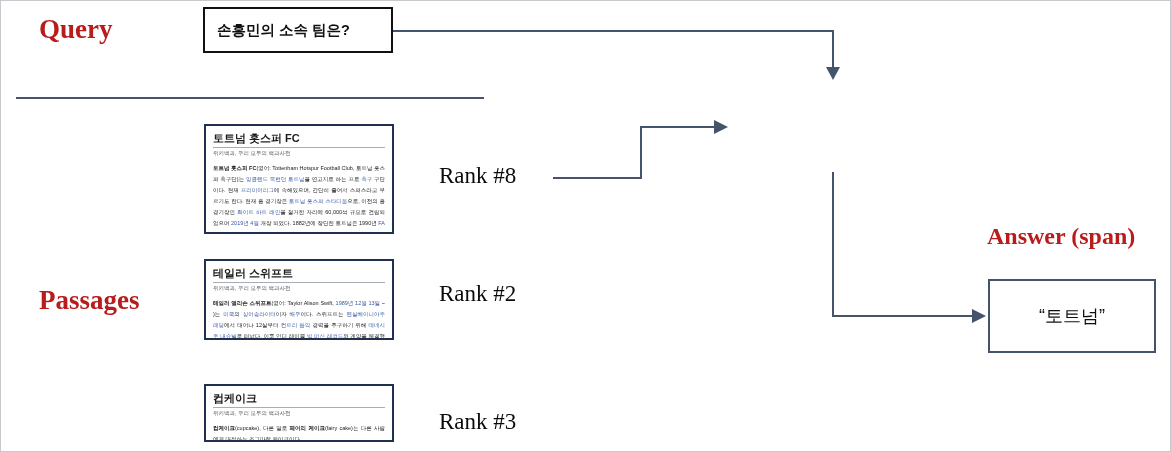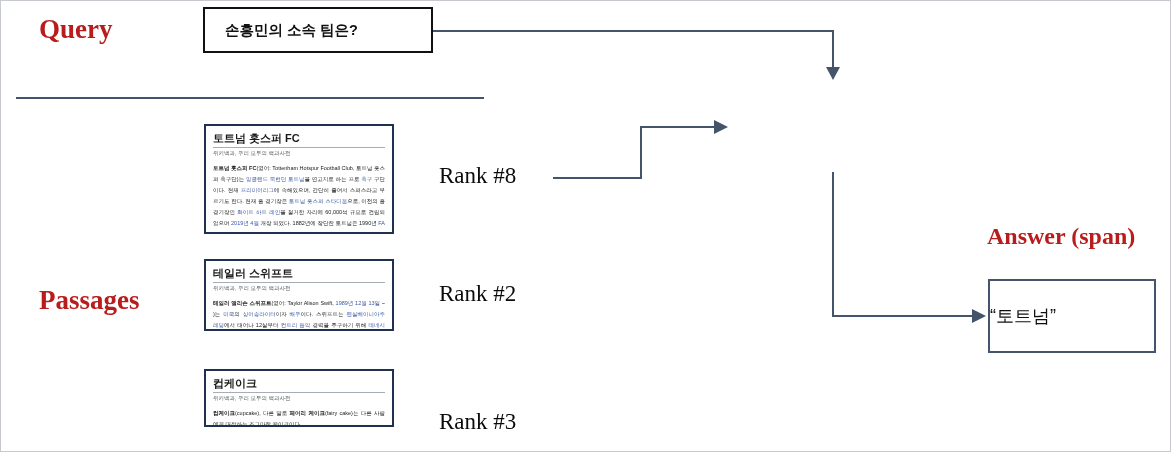--- a/index.html
+++ b/index.html
@@ -4,42 +4,42 @@
 <style>
   html,body{margin:0;padding:0;background:#ffffff;}
   .canvas{
     position:relative;width:1171px;height:452px;background:#ffffff;
     border:1px solid #c6cacf;box-sizing:border-box;overflow:hidden;
     font-family:"Liberation Sans",sans-serif;
   }
   .serif-label{font-family:"Liberation Serif",serif;font-weight:bold;color:#b91c1c;position:absolute;white-space:nowrap;}
   .rank-label{font-family:"Liberation Serif",serif;font-weight:normal;font-size:23px;color:#0b0b0b;position:absolute;white-space:nowrap;}
   .query-box{
-    position:absolute;left:202px;top:6px;width:230px;height:46px;box-sizing:border-box;
+    position:absolute;left:202px;top:6px;width:190px;height:46px;box-sizing:border-box;
     border:2px solid #111111;background:#ffffff;display:flex;align-items:center;
-    padding-left:20px;font-size:14.5px;font-weight:600;color:#111;
+    padding-left:12px;font-size:14.5px;font-weight:600;color:#111;
   }
   .divider{position:absolute;left:15px;top:96px;width:468px;height:2px;background:#44546a;}
   .mrc-box{
     position:absolute;left:728px;top:81px;width:209px;height:90px;box-sizing:border-box;
     border:2px solid #44546a;background:#e9e9e9;display:flex;align-items:center;justify-content:center;
     font-size:23px;color:#0d0d0d;
   }
   .answer-box{
     position:absolute;left:987px;top:278px;width:168px;height:74px;box-sizing:border-box;
-    border:2px solid #44546a;background:#ffffff;display:flex;align-items:center;justify-content:flex-start;
+    border:2px solid #44546a;background:#ffffff;display:flex;align-items:center;justify-content:center;
     font-size:18px;color:#0d0d0d;
   }
   .passage-card{
     position:absolute;left:203px;width:190px;box-sizing:border-box;
     border:2px solid #1f3050;background:#ffffff;padding:5px 7px 4px 7px;overflow:hidden;
   }
   .card-1{top:123px;height:110px;}
-  .card-2{top:258px;height:72px;}
-  .card-3{top:368px;height:58px;}
+  .card-2{top:258px;height:81px;}
+  .card-3{top:383px;height:58px;}
   .passage-title{font-size:11px;font-weight:600;color:#1a1a1a;line-height:14px;
     border-bottom:1px solid #a7adb5;padding-bottom:2px;margin-bottom:2px;}
   .passage-subtitle{font-size:5.5px;color:#54595d;margin-bottom:6px;}
   .passage-body{font-size:5.5px;line-height:2;color:#202122;text-align:justify;}
   .passage-body .seg-bold{font-weight:bold;}
   .passage-body .seg-link{color:#3756a4;}
   .arrows{position:absolute;left:0;top:0;width:1171px;height:452px;pointer-events:none;}
 </style>
 </head>
 <body>

